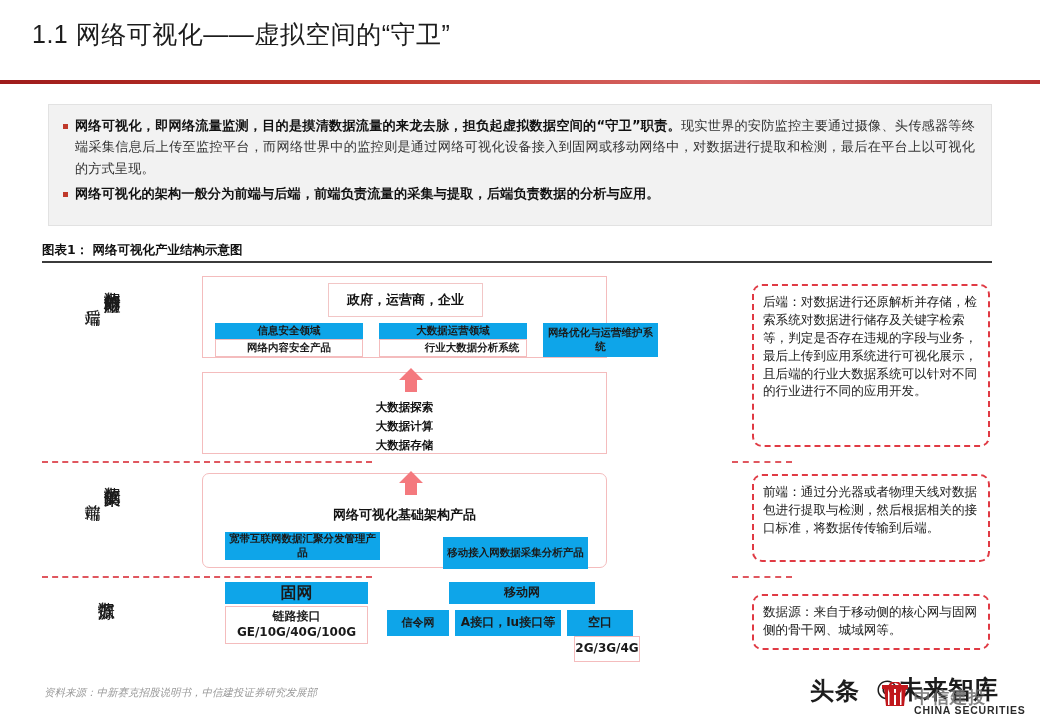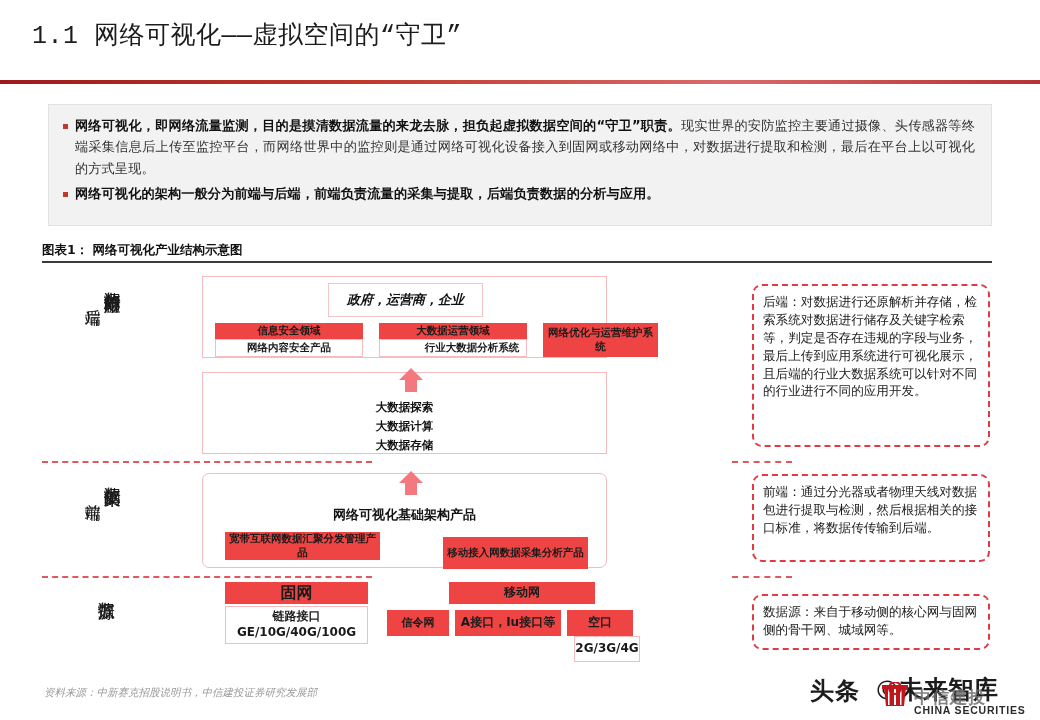--- a/index.html
+++ b/index.html
@@ -12,21 +12,21 @@
   }
   
   #slide-header{
     position:absolute;left:0;top:0;width:1040px;height:82px;
     background:#ffffff;
   }
   #slide-title{
     position:absolute;left:32px;top:18px;
     font-size:25px;font-weight:400;letter-spacing:.5px;
     color:#1c1c1c;white-space:nowrap;
-    font-family:Liberation Mono, monospace;
+    font-family:Liberation Sans, sans-serif;
   }
   #header-rule{
     position:absolute;left:0;top:80px;width:1040px;height:4px;
     background:linear-gradient(to right,#9e1b1b 0%,#c0392b 35%,#d96a6a 70%,#b83232 100%);
   }
   
   #summary-box{
     position:absolute;left:48px;top:104px;width:944px;height:122px;
     background:#f2f2f2;border:1px solid #e2e2e2;
     box-sizing:border-box;padding:10px 16px 7px 14px;
@@ -72,41 +72,40 @@
   .stage-divider{
     position:absolute;height:0;border-top:2px dashed #e0575f;
   }
   
   .group-box{
     position:absolute;border:1px solid #f4bcbd;background:#ffffff;
     box-sizing:border-box;
   }
   
   .chip{
-    position:absolute;background:#ef4444;box-sizing:border-box;
+    position:absolute;background:#0ea5e9;box-sizing:border-box;
     display:flex;align-items:center;justify-content:center;text-align:center;
     color:#1a1a1a;font-weight:bold;
     font-family:"DejaVu Sans","Liberation Sans",sans-serif;
     font-size:10.5px;line-height:1.32;
   }
   
   .chip-w{
     position:absolute;background:#ffffff;border:1px solid #f4bcbd;box-sizing:border-box;
     display:flex;align-items:center;justify-content:center;text-align:center;
     color:#1a1a1a;font-weight:bold;
     font-family:"DejaVu Sans","Liberation Sans",sans-serif;
     font-size:10.5px;line-height:1.32;
   }
   .chip-plain{
     position:absolute;background:#ffffff;border:1px solid #f2c6c6;box-sizing:border-box;
     display:flex;align-items:center;justify-content:center;text-align:center;
     color:#111;font-weight:bold;
     font-family:"DejaVu Sans","Liberation Sans",sans-serif;
     font-size:13px;
-    font-style:italic;
   }
   .multi{font-size:10.5px;}
   
   .up-arrow{position:absolute;width:26px;height:26px;}
   
   .stack-text{
     position:absolute;width:100%;text-align:center;
     font-size:11.5px;font-weight:bold;line-height:1.65;color:#111;
     font-family:"DejaVu Sans","Liberation Sans",sans-serif;
   }

